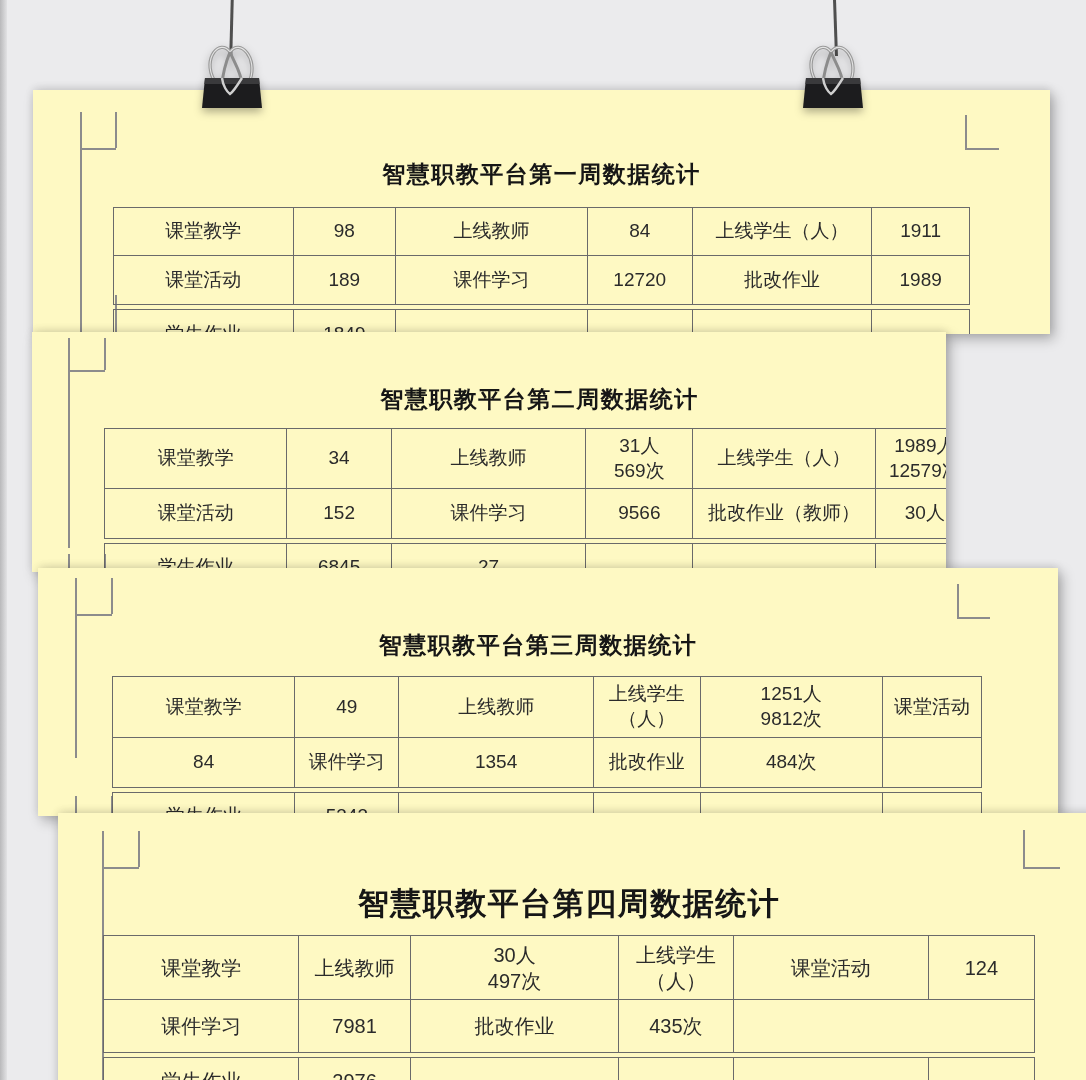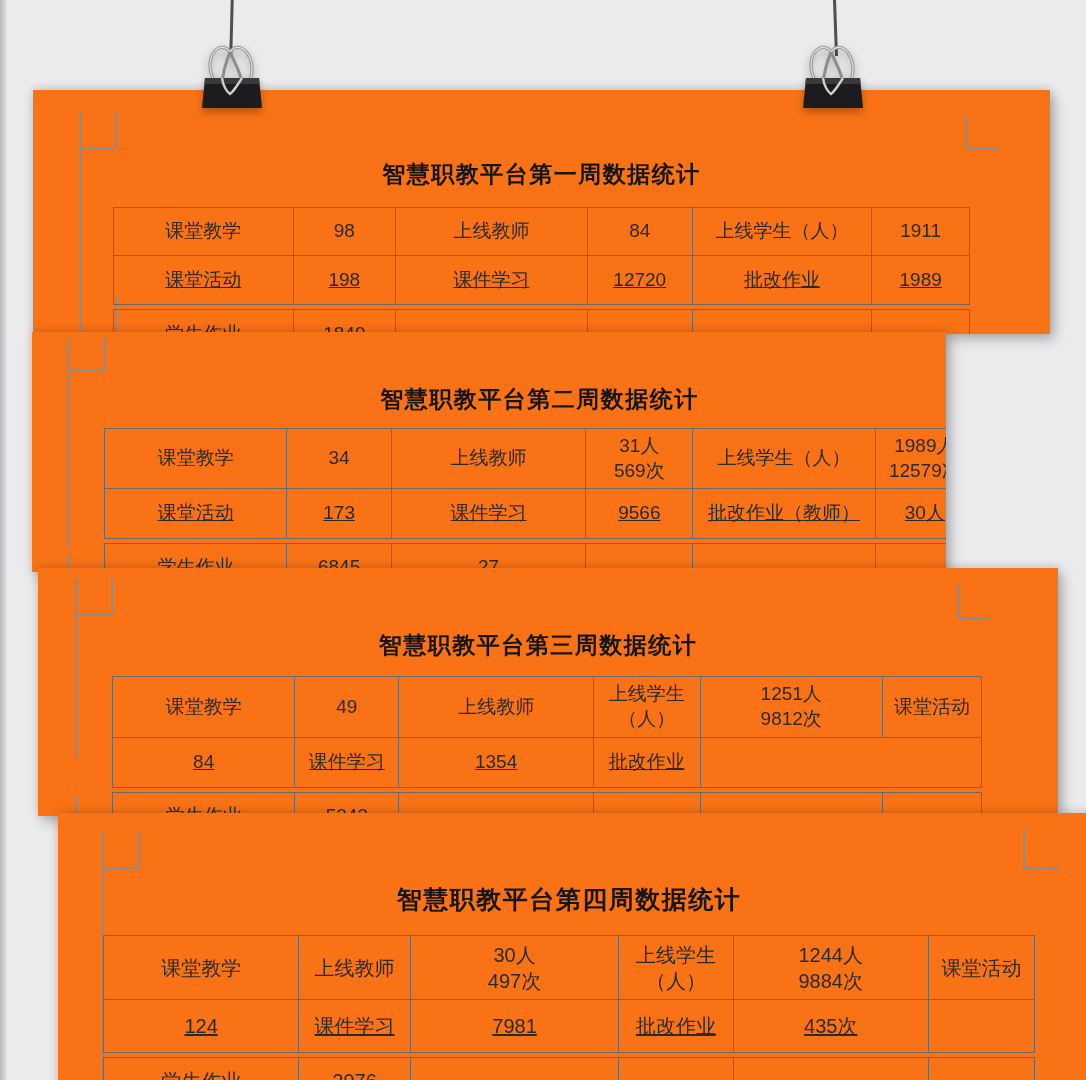--- a/index.html
+++ b/index.html
@@ -12,56 +12,56 @@
     background:linear-gradient(to right,#b9b9bb,#e2e2e4);}
   
   .string{position:absolute;width:2.5px;background:#4f4f4f;top:0;height:56px;}
   .string.s-left{left:230px;transform:rotate(1.5deg);}
   .string.s-right{left:834px;transform:rotate(-2deg);}
   
   .clip{position:absolute;top:28px;z-index:20;filter:drop-shadow(0 4px 4px rgba(0,0,0,.30));}
   .clip.c-left{left:200px;}
   .clip.c-right{left:801px;}
   
-  .paper{position:absolute;background:#f97316;overflow:hidden;
+  .paper{position:absolute;background:#fef9c3;overflow:hidden;
     box-shadow:0 -2px 8px rgba(0,0,0,.10),4px 5px 12px rgba(0,0,0,.28);}
   .p1{left:33px;top:90px;width:1017px;height:244px;z-index:1;}
   .p2{left:32px;top:332px;width:914px;height:240px;z-index:2;}
   .p3{left:38px;top:568px;width:1020px;height:248px;z-index:3;}
   .p4{left:58px;top:813px;width:1040px;height:290px;z-index:4;}
   
   .mk{position:absolute;background:#8c8c8c;}
   .mkv{width:1.5px;} .mkh{height:1.5px;}
   
   .title{position:absolute;text-align:center;font-weight:700;color:#161616;
     font-size:23px;letter-spacing:1.5px;}
   .p1 .title{left:80px;width:857px;top:69px;}
   .p2 .title{left:72px;width:871px;top:52px;}
   .p3 .title{left:65px;width:870px;top:62px;}
-  .p4 .title{left:45px;width:932px;top:70px;font-size:25px;}
+  .p4 .title{left:45px;width:932px;top:70px;font-size:31px;}
   
   .tbl{position:absolute;}
   .p1 .tbl{left:80px;width:857px;top:117px;}
   .p2 .tbl{left:72px;width:871px;top:96px;}
   .p3 .tbl{left:74px;width:870px;top:108px;}
   .p4 .tbl{left:45px;width:932px;top:122px;}
   .grid6{display:grid;grid-template-columns:21% 12% 22.4% 12.3% 21% 11.3%;
     border:1.5px solid #6a6a6a;box-sizing:border-box;}
   .tb{margin-top:4px;}
   .p1 .ta{grid-template-rows:48px 48px;} .p1 .tb{grid-template-rows:48px;}
   .p2 .ta{grid-template-rows:60px 49px;} .p2 .tb{grid-template-rows:46px;}
   .p3 .ta{grid-template-rows:61px 49px;} .p3 .tb{grid-template-rows:46px;}
   .p4 .ta{grid-template-rows:64px 52px;} .p4 .tb{grid-template-rows:46px;}
   .c{display:flex;align-items:center;justify-content:center;text-align:center;
     font-size:19px;color:#2b2b2b;white-space:pre-line;line-height:1.3;
     border-right:1.5px solid #6a6a6a;border-bottom:1.5px solid #6a6a6a;
     box-sizing:border-box;overflow:hidden;}
   .p4 .c{font-size:20px;}
   .grid6 .c:nth-child(6n){border-right:none;}
-  .ta .c:nth-child(n+7){border-bottom:none;text-decoration:underline;}
+  .ta .c:nth-child(n+7){border-bottom:none;}
   .tb .c{border-bottom:none;}
 </style>
 </head>
 <body>
 
 <div class="edge-strip"></div>
 
 <div class="string s-left"></div>
 <div class="string s-right"></div>
 
@@ -96,21 +96,21 @@
   <div class="title">智慧职教平台第一周数据统计</div>
   <div class="tbl">
     <div class="grid6 ta">
       <div class="c">课堂教学</div>
       <div class="c">98</div>
       <div class="c">上线教师</div>
       <div class="c">84</div>
       <div class="c">上线学生（人）</div>
       <div class="c">1911</div>
       <div class="c">课堂活动</div>
-      <div class="c">198</div>
+      <div class="c">189</div>
       <div class="c">课件学习</div>
       <div class="c">12720</div>
       <div class="c">批改作业</div>
       <div class="c">1989</div>
     </div>
     <div class="grid6 tb">
       <div class="c">学生作业</div>
       <div class="c">1849</div>
       <div class="c"></div>
       <div class="c"></div>
@@ -133,21 +133,21 @@
     <div class="grid6 ta">
       <div class="c">课堂教学</div>
       <div class="c">34</div>
       <div class="c">上线教师</div>
       <div class="c">31人
 569次</div>
       <div class="c">上线学生（人）</div>
       <div class="c">1989人
 12579次</div>
       <div class="c">课堂活动</div>
-      <div class="c">173</div>
+      <div class="c">152</div>
       <div class="c">课件学习</div>
       <div class="c">9566</div>
       <div class="c">批改作业（教师）</div>
       <div class="c">30人</div>
     </div>
     <div class="grid6 tb">
       <div class="c">学生作业</div>
       <div class="c">6845</div>
       <div class="c">27</div>
       <div class="c"></div>
@@ -171,20 +171,21 @@
       <div class="c">49</div>
       <div class="c">上线教师</div>
       <div class="c">上线学生（人）</div>
       <div class="c">1251人
 9812次</div>
       <div class="c">课堂活动</div>
       <div class="c">84</div>
       <div class="c">课件学习</div>
       <div class="c">1354</div>
       <div class="c">批改作业</div>
+      <div class="c">484次</div>
     </div>
     <div class="grid6 tb">
       <div class="c">学生作业</div>
       <div class="c">5343</div>
       <div class="c"></div>
       <div class="c"></div>
       <div class="c"></div>
       <div class="c"></div>
     </div>
   </div>
@@ -197,22 +198,20 @@
   <i class="mk mkv" style="left:965px;top:17px;height:37px;"></i>
   <i class="mk mkh" style="left:965px;top:54px;width:37px;"></i>
   <div class="title">智慧职教平台第四周数据统计</div>
   <div class="tbl">
     <div class="grid6 ta">
       <div class="c">课堂教学</div>
       <div class="c">上线教师</div>
       <div class="c">30人
 497次</div>
       <div class="c">上线学生（人）</div>
-      <div class="c">1244人
-9884次</div>
       <div class="c">课堂活动</div>
       <div class="c">124</div>
       <div class="c">课件学习</div>
       <div class="c">7981</div>
       <div class="c">批改作业</div>
       <div class="c">435次</div>
     </div>
     <div class="grid6 tb">
       <div class="c">学生作业</div>
       <div class="c">2976</div>

